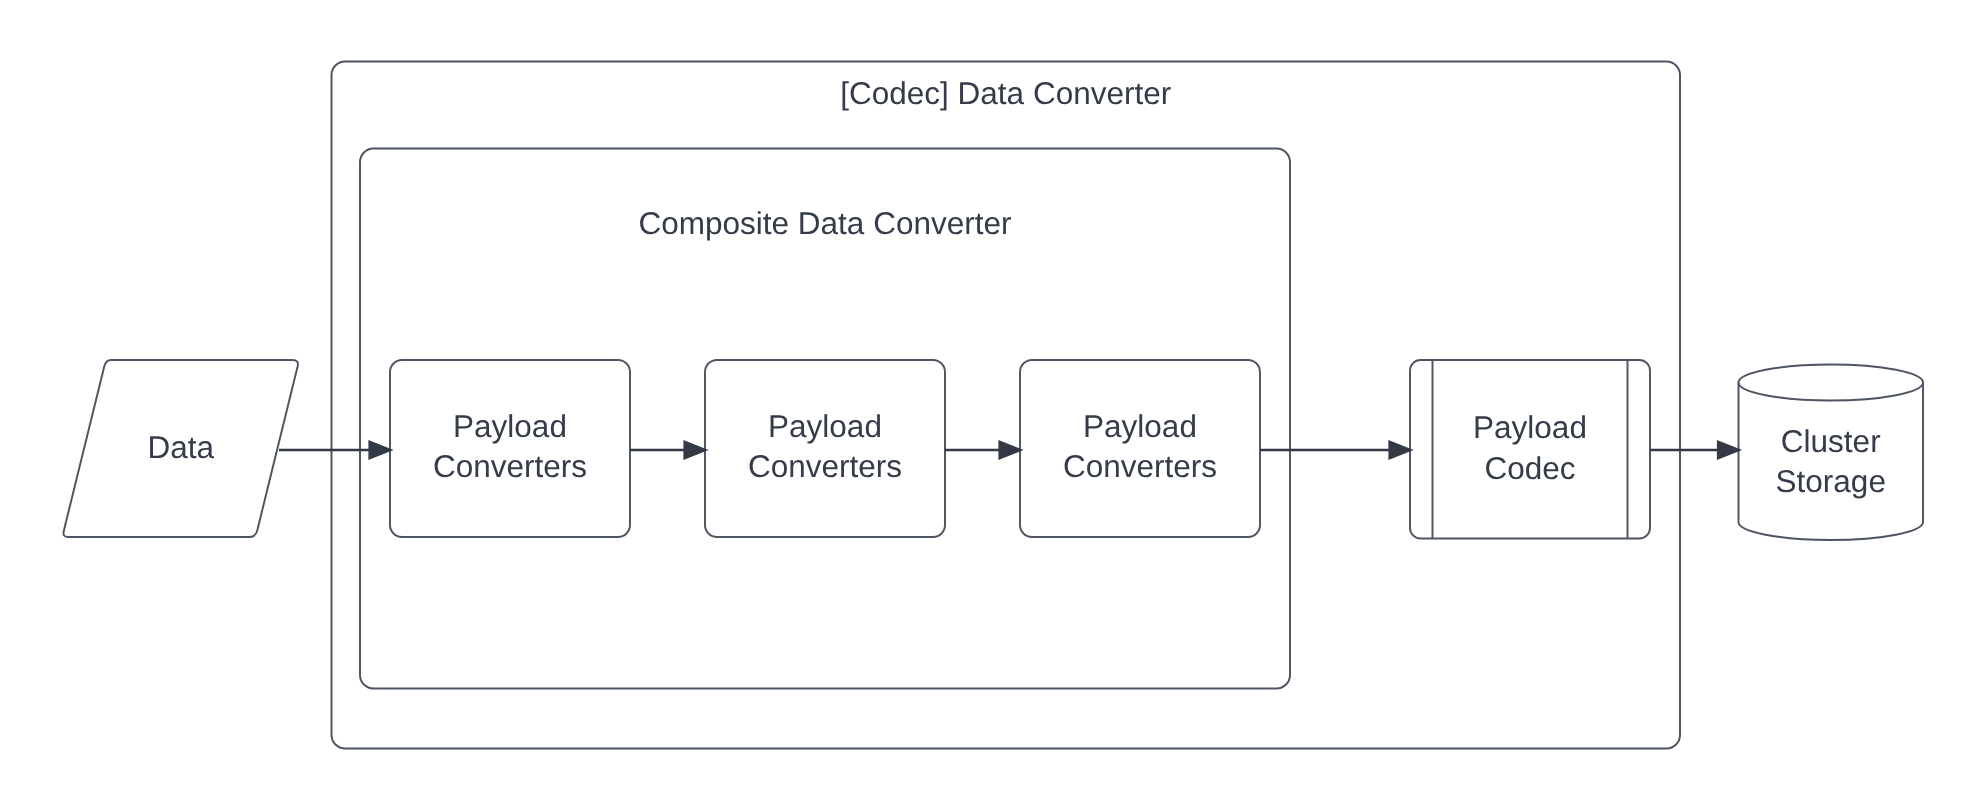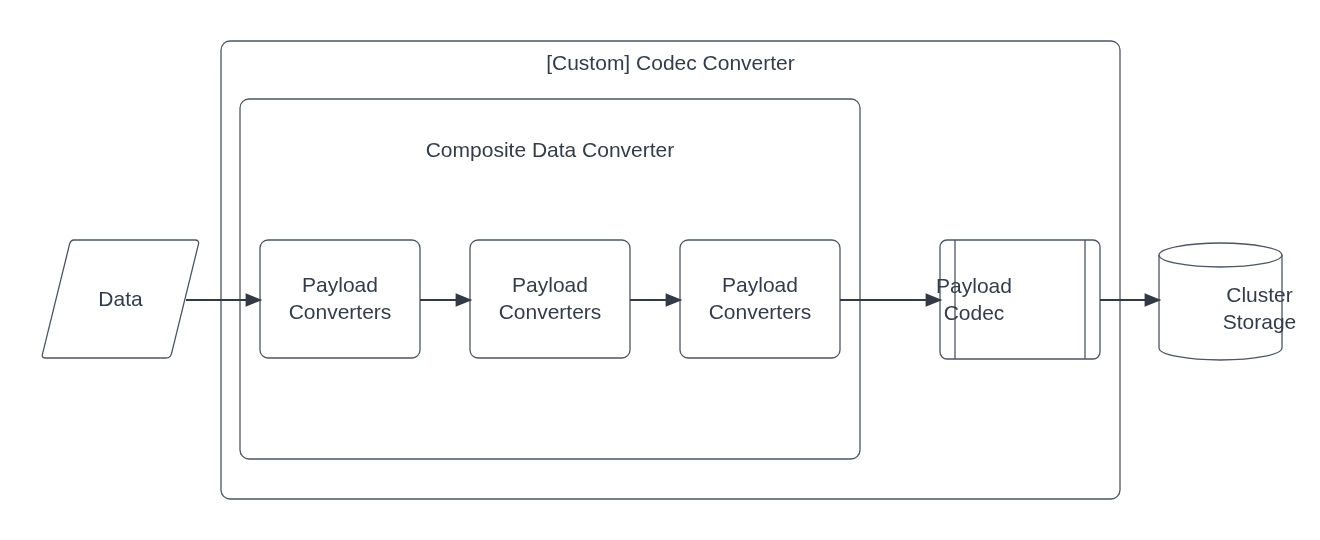--- a/index.html
+++ b/index.html
@@ -85,29 +85,29 @@
         <line x1="840" y1="300" x2="928" y2="300"></line>
         <polygon points="940,300 926.5,294.6 926.5,305.4"></polygon>
       </g>
       <g>
         <line x1="1100" y1="300" x2="1147" y2="300"></line>
         <polygon points="1159,300 1145.5,294.6 1145.5,305.4"></polygon>
       </g>
     </g>
   </svg>
 
-  <div class="group-title" style="left:221px; top:50px; width:899px;">[Custom] Codec Converter</div>
+  <div class="group-title" style="left:221px; top:50px; width:899px;">[Codec] Data Converter</div>
 
   <div class="group-title" style="left:240px; top:137px; width:620px;">Composite Data Converter</div>
 
   <div class="label" style="left:43px; top:240px; width:155px; height:118px;">Data</div>
 
   <div class="label" style="left:260px; top:240px; width:160px; height:118px;">Payload Converters</div>
 
   <div class="label" style="left:470px; top:240px; width:160px; height:118px;">Payload Converters</div>
 
   <div class="label" style="left:680px; top:240px; width:160px; height:118px;">Payload Converters</div>
 
-  <div class="label" style="left:911px; top:240px; width:126px; height:119px;">Payload Codec</div>
+  <div class="label" style="left:957px; top:240px; width:126px; height:119px;">Payload Codec</div>
 
-  <div class="label" style="left:1159px; top:256px; width:123px; height:106px;margin-left:39px;">Cluster Storage</div>
+  <div class="label" style="left:1159px; top:256px; width:123px; height:106px;">Cluster Storage</div>
 
 </div>
 
 </body></html>

